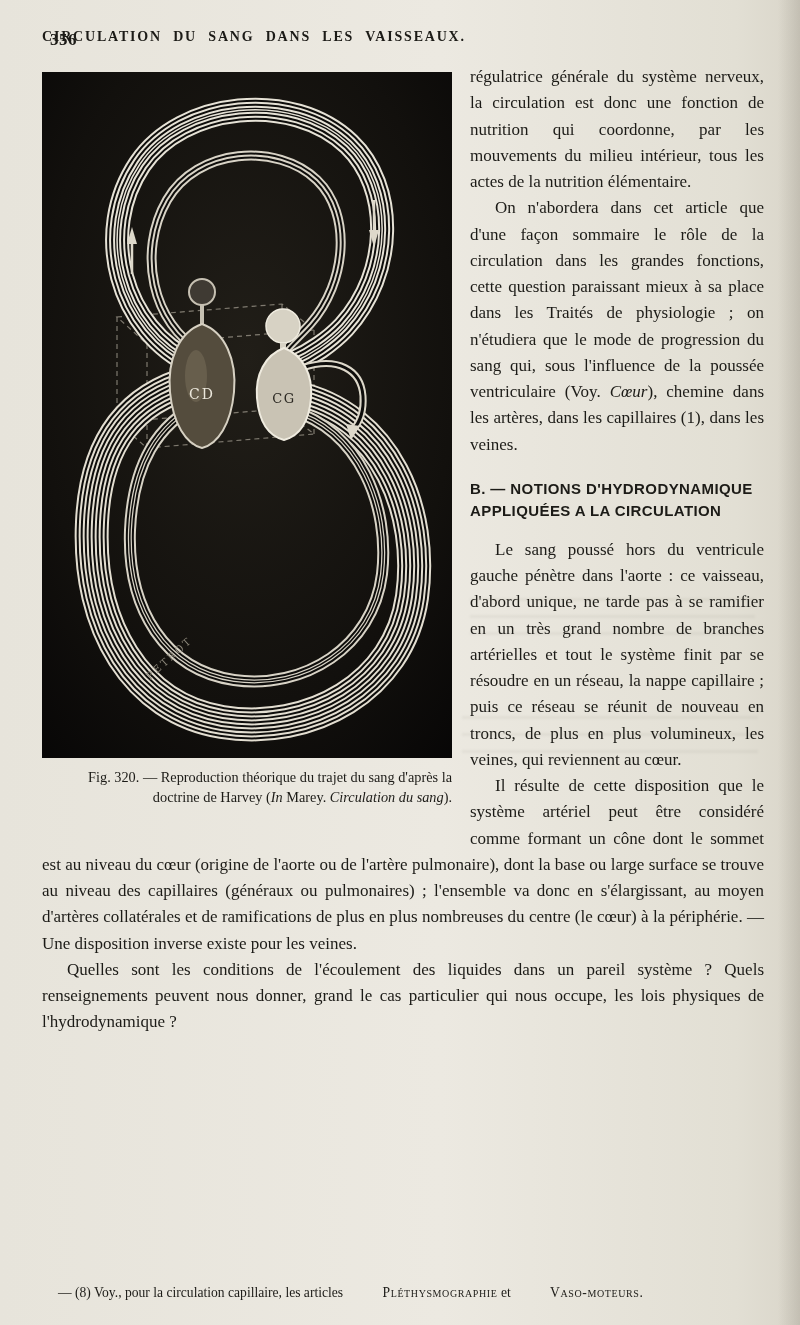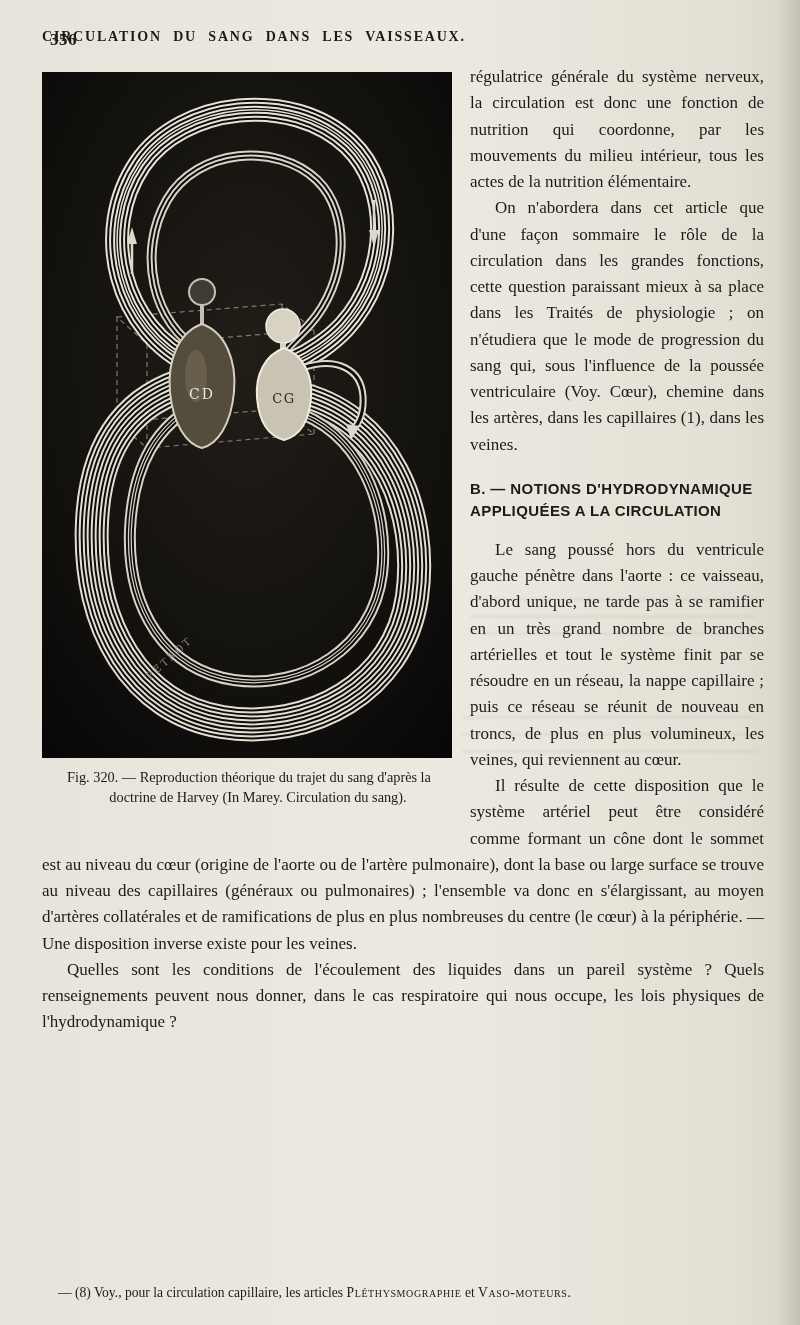--- a/index.html
+++ b/index.html
@@ -31,35 +31,35 @@
     display: block; text-align: left; padding-top: 3px;
     font-size: 14px; font-weight: 600;
     letter-spacing: 1.8px; word-spacing: 6px;
   }
   .content { font-size: 17px; line-height: 1.545; text-align: justify; }
   .para { margin: 0; }
   .indent { text-indent: 25px; }
   .figure-block { float: left; width: 410px; margin: 8px 18px 20px 0; }
   svg.engraving { display: block; width: 410px; height: 686px; }
   .caption {
-    font-size: 14.3px; line-height: 1.42; text-align: center;
+    font-size: 14.3px; line-height: 1.42; text-align: right;
     margin: 9px 0 0 4px; padding-left: 18px; text-indent: -18px;
   }
   .section-heading {
     font-family: "Liberation Sans", "DejaVu Sans", sans-serif;
     font-size: 15px; font-weight: 700; line-height: 1.5;
     letter-spacing: 0.4px; text-align: left; text-indent: 0;
     margin: 20px 0 14px 0;
   }
   .footnote {
     position: absolute; left: 58px; right: 42px; bottom: 24px;
     font-size: 13.6px; margin: 0; text-align: left;
   }
-  .seg-i { }
-  .seg-sc { font-variant: small-caps; letter-spacing: 0.6px; }
+  .seg-i { font-style: italic; }
+  .seg-sc { font-variant: small-caps; letter-spacing: 0.6px; margin-left: 36px; }
   .ghost {
     position: absolute; pointer-events: none;
     background: repeating-linear-gradient(180deg,
       rgba(120,113,99,0.13) 0px, rgba(120,113,99,0.13) 3px,
       rgba(0,0,0,0) 3px, rgba(0,0,0,0) 17px);
     filter: blur(1.2px); opacity: 0.6;
   }
   .ghost-1 { left: 470px; top: 598px; width: 285px; height: 44px; }
   .ghost-2 { left: 462px; top: 716px; width: 296px; height: 42px; }
 </style>
@@ -170,20 +170,20 @@
       <p class="caption"><span>Fig. 320. — Reproduction théorique du trajet du sang d'après la doctrine de Harvey (</span><span class="seg-i">In</span><span> Marey. </span><span class="seg-i">Circulation du sang</span><span>).</span></p>
     </div>
 
     <p class="para">régulatrice générale du système nerveux, la circulation est donc une fonction de nutrition qui coordonne, par les mouvements du milieu intérieur, tous les actes de la nutrition élémentaire.</p>
     <p class="para indent"><span>On n'abordera dans cet article que d'une façon sommaire le rôle de la circulation dans les grandes fonctions, cette question paraissant mieux à sa place dans les Traités de physiologie ; on n'étudiera que le mode de progression du sang qui, sous l'influence de la poussée ventriculaire (Voy. </span><span class="seg-i">Cœur</span><span>), chemine dans les artères, dans les capillaires (1), dans les veines.</span></p>
 
     <h2 class="section-heading">B. — NOTIONS D'HYDRODYNAMIQUE APPLIQUÉES A LA CIRCULATION</h2>
 
     <p class="para indent">Le sang poussé hors du ventricule gauche pénètre dans l'aorte : ce vaisseau, d'abord unique, ne tarde pas à se ramifier en un très grand nombre de branches artérielles et tout le système finit par se résoudre en un réseau, la nappe capillaire ; puis ce réseau se réunit de nouveau en troncs, de plus en plus volumineux, les veines, qui reviennent au cœur.</p>
     <p class="para indent">Il résulte de cette disposition que le système artériel peut être considéré comme formant un cône dont le sommet est au niveau du cœur (origine de l'aorte ou de l'artère pulmonaire), dont la base ou large surface se trouve au niveau des capillaires (généraux ou pulmonaires) ; l'ensemble va donc en s'élargissant, au moyen d'artères collatérales et de ramifications de plus en plus nombreuses du centre (le cœur) à la périphérie. — Une disposition inverse existe pour les veines.</p>
-    <p class="para indent">Quelles sont les conditions de l'écoulement des liquides dans un pareil système ? Quels renseignements peuvent nous donner, dans le cas respiratoire qui nous occupe, les lois physiques de l'hydrodynamique ?</p>
+    <p class="para indent">Quelles sont les conditions de l'écoulement des liquides dans un pareil système ? Quels renseignements peuvent nous donner, grand le cas particulier qui nous occupe, les lois physiques de l'hydrodynamique ?</p>
   </div>
 
   <div class="ghost ghost-1"></div>
   <div class="ghost ghost-2"></div>
 
   <p class="footnote"><span>— (8) Voy., pour la circulation capillaire, les articles </span><span class="seg-sc">Pléthysmographie</span><span> et </span><span class="seg-sc">Vaso-moteurs</span><span>.</span></p>
 </div>
 
 </body></html>

